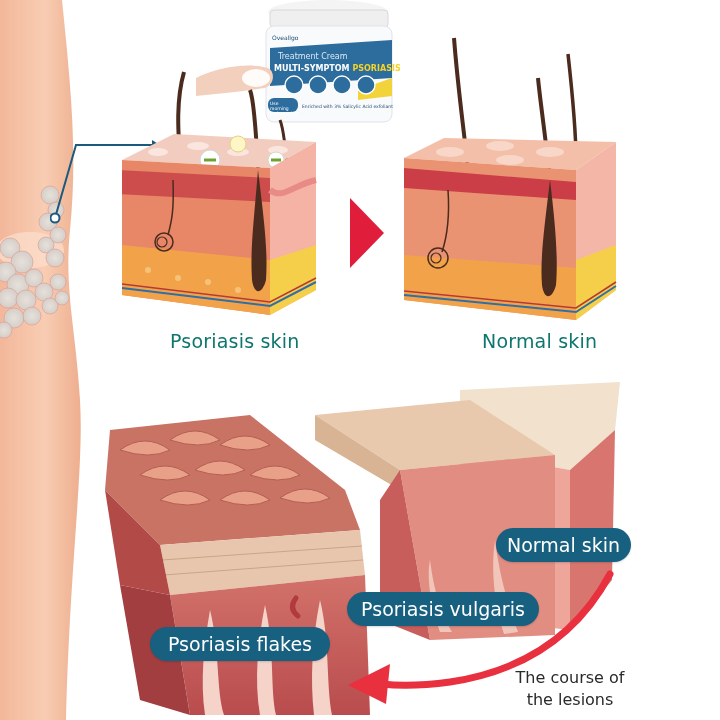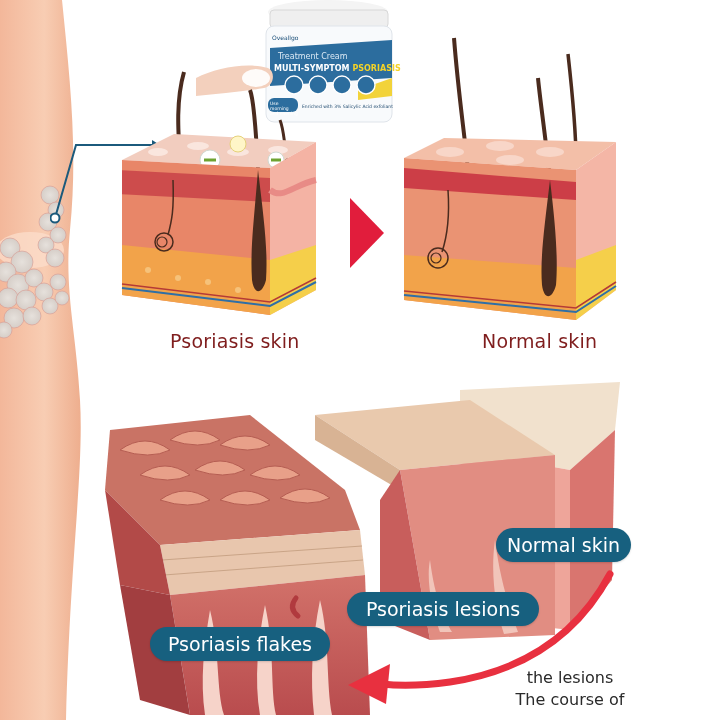--- a/index.html
+++ b/index.html
@@ -2,21 +2,21 @@
 <html><head>
 <meta charset="utf-8">
 <style>
   * { box-sizing: border-box; margin: 0; padding: 0; }
   html, body { width: 720px; height: 720px; overflow: hidden; background: #ffffff; }
   body { position: relative; font-family: "DejaVu Sans", "Liberation Sans", sans-serif; }
   .abs { position: absolute; }
   svg { display: block; }
 
   .caption {
-    position: absolute; font-size: 19px; color: #7f1d1d; letter-spacing: 0.2px;
+    position: absolute; font-size: 19px; color: #0f766e; letter-spacing: 0.2px;
   }
   .pill {
     position: absolute; height: 34px; border-radius: 17px;
     background: #17607f; color: #ffffff; font-size: 19px;
     display: flex; align-items: center; justify-content: center;
     padding: 0 14px; white-space: nowrap;
     box-shadow: 0 1px 2px rgba(0,0,0,0.15);
   }
   .course {
     position: absolute; font-size: 16px; color: #2a2a2a; text-align: center; line-height: 22px;
@@ -248,19 +248,19 @@
 </div>
 
 <div class="abs" style="left:340px;top:570px;width:280px;height:135px;">
   <svg width="280" height="135" viewBox="0 0 280 135">
     <path d="M270,4 C240,60 190,100 110,112 C80,116 60,116 42,114" fill="none" stroke="#e8303f" stroke-width="7" stroke-linecap="round"></path>
     <polygon points="8,115 50,94 46,134" fill="#e8303f"></polygon>
   </svg>
 </div>
 
 <div class="pill" style="left:496px;top:528px;width:135px;">Normal skin</div>
-<div class="pill" style="left:347px;top:592px;width:192px;">Psoriasis lesions</div>
+<div class="pill" style="left:347px;top:592px;width:192px;">Psoriasis vulgaris</div>
 <div class="pill" style="left:150px;top:627px;width:180px;">Psoriasis flakes</div>
 
 <div class="course" style="left:505px;top:667px;width:130px;">
+  <div>The course of</div>
   <div>the lesions</div>
-  <div>The course of</div>
 </div>
 
 </body></html>

